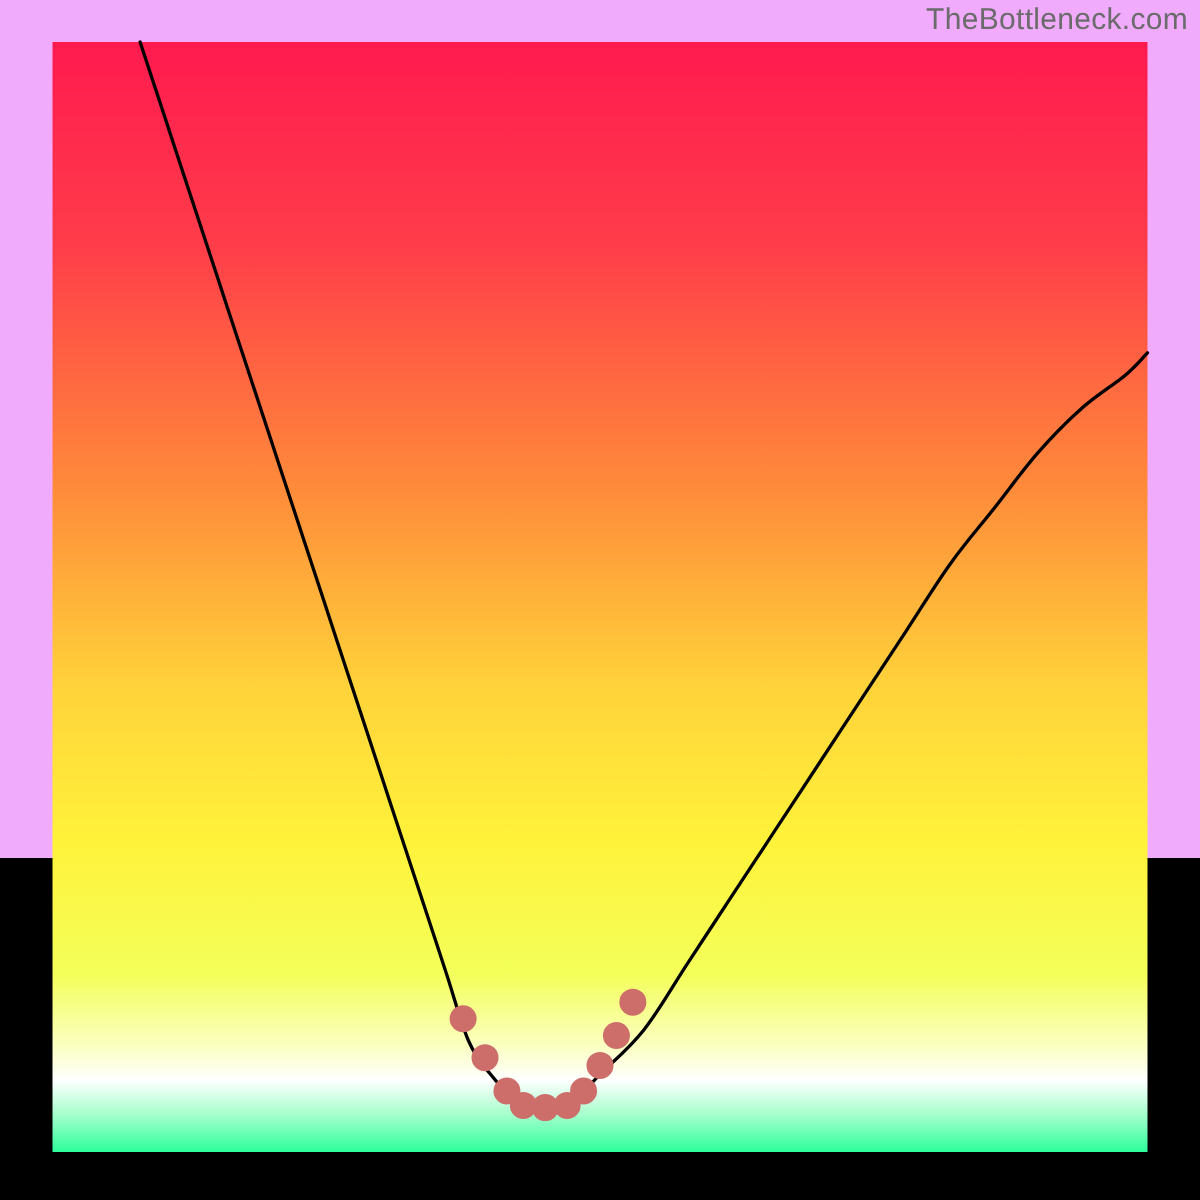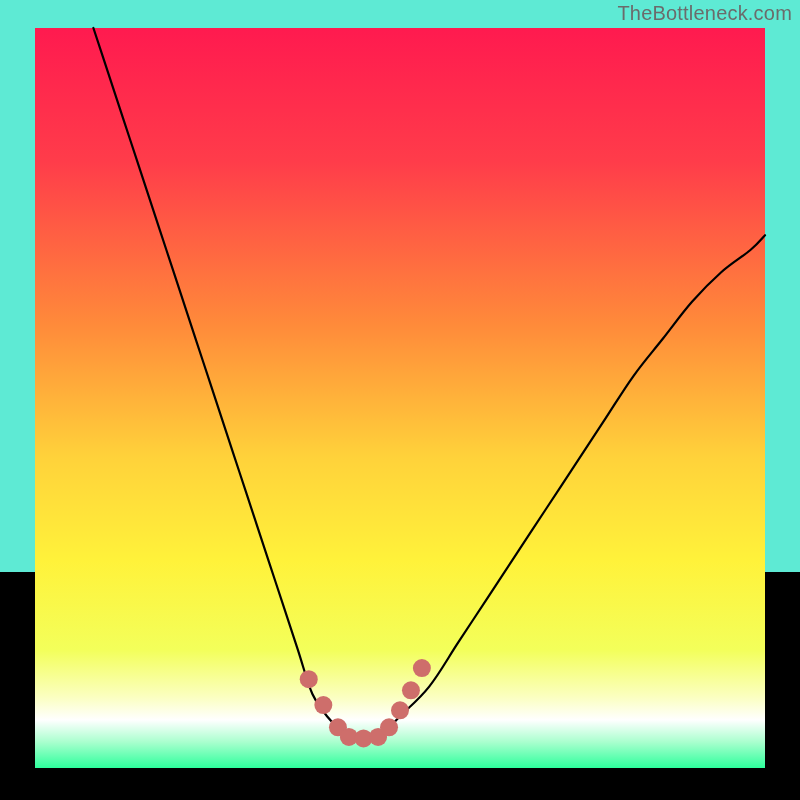--- a/index.html
+++ b/index.html
@@ -8,21 +8,21 @@
     width: 800px;
     height: 800px;
     background: #000;
     overflow: hidden;
     font-family: Arial, Helvetica, sans-serif;
   }
   .frame {
     position: absolute;
     top: 0; left: 0;
     width: 800px; height: 572px;
-    background: #5eead4;
+    background: #f0abfc;
   }
   .watermark {
     position: absolute;
     top: 2px;
     right: 8px;
     color: #6b6b6b;
     font-size: 20px;
     font-weight: 500;
     letter-spacing: 0.2px;
     z-index: 20;

